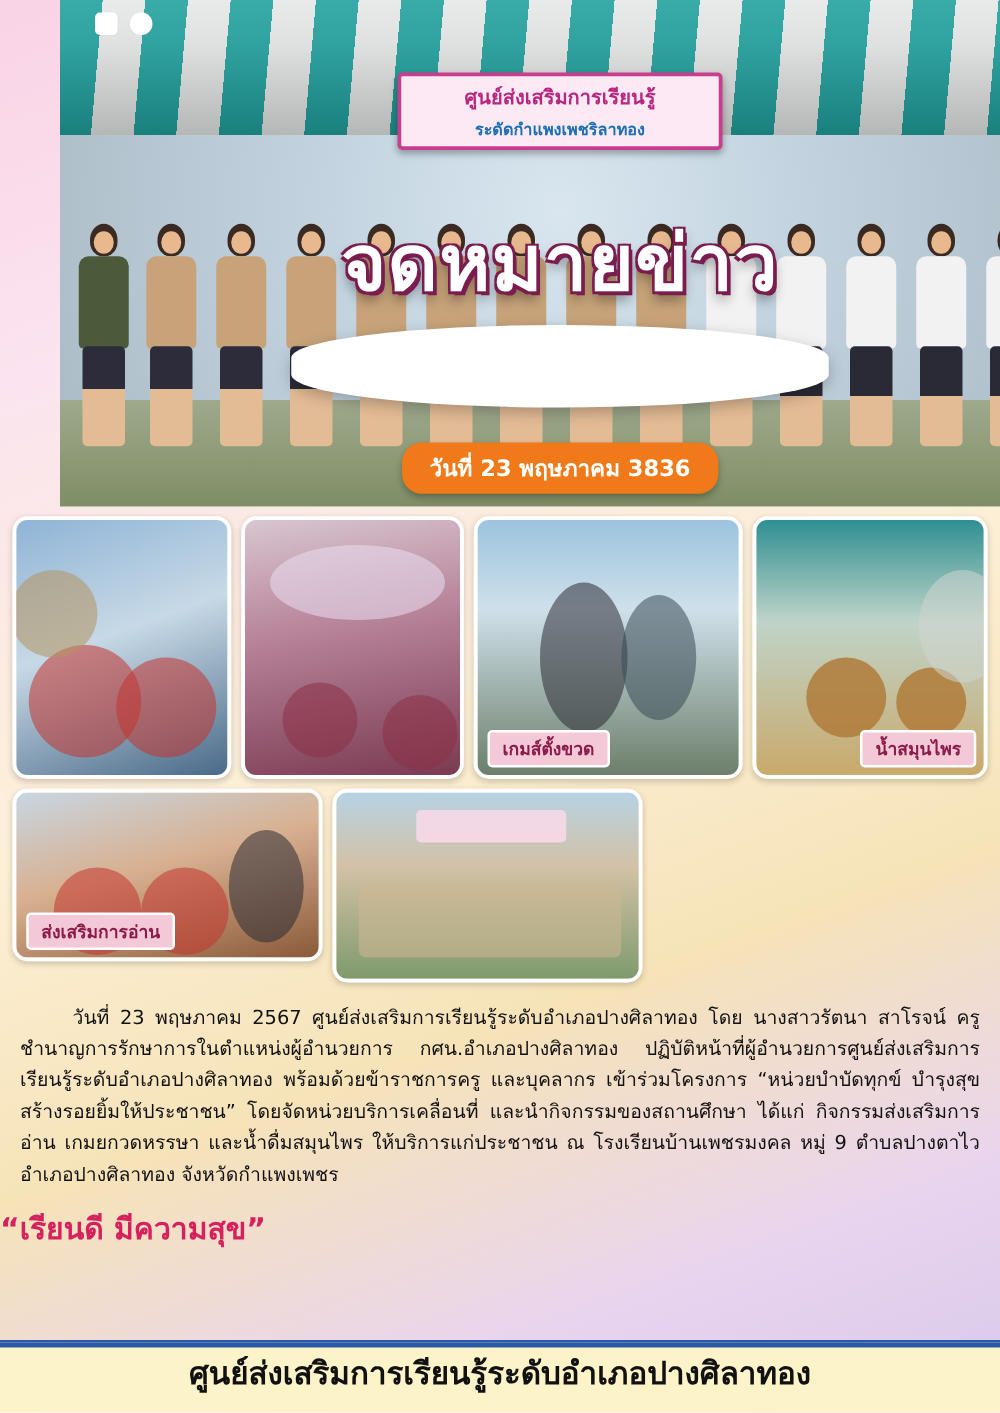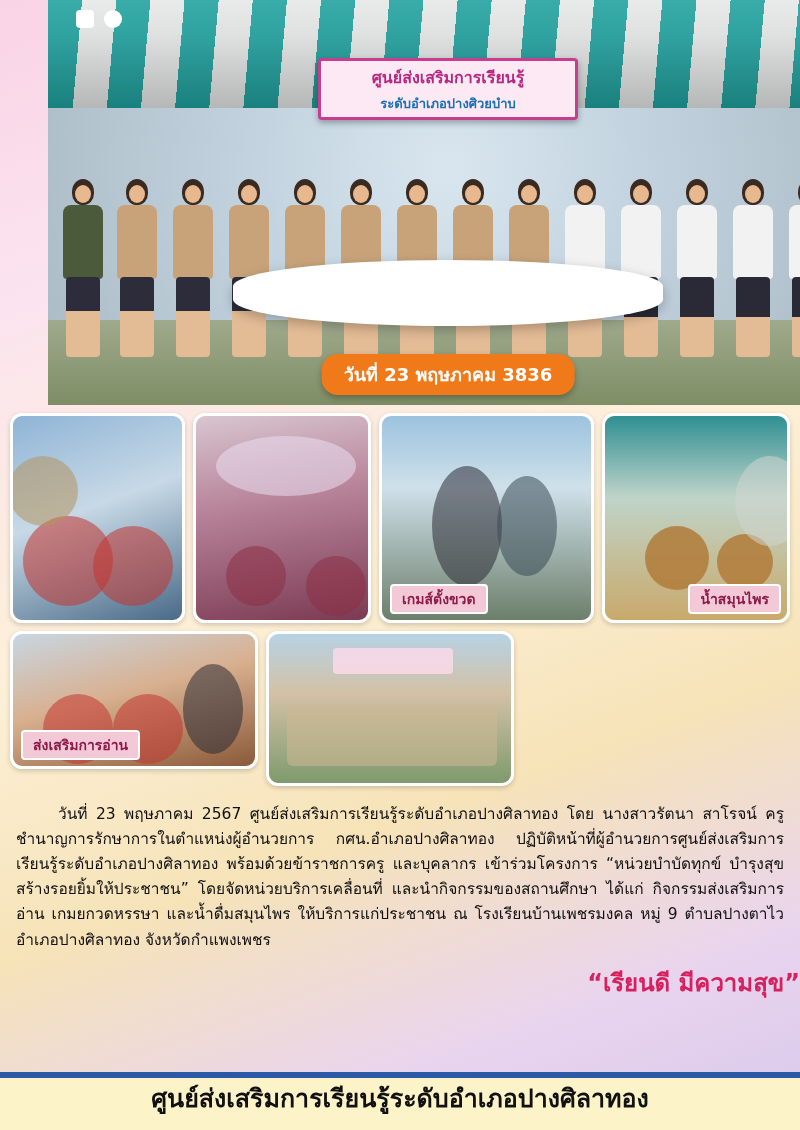--- a/index.html
+++ b/index.html
@@ -176,21 +176,21 @@
     padding: 4px 16px 0 16px;
     font-size: 15.5px;
     line-height: 1.62;
     color: #111111;
     text-align: justify;
     text-justify: inter-word;
   }
   .body-text .indent { display: inline-block; width: 42px; }
 
   .slogan {
-    text-align: right;
+    text-align: left;
     color: #d6215f;
     font-size: 24px;
     font-weight: bold;
     margin-top: 10px;
   }
 
   .footer-bar {
     position: absolute; left: 0; bottom: 0;
     width: 800px; height: 56px;
     background: #fdf3c9;
@@ -216,21 +216,21 @@
     <div class="hero-bg-lower"></div>
     <div class="ground"></div>
 
     <div class="mac-dots">
       <div class="d"></div>
       <div class="d round"></div>
     </div>
 
     <div class="banner-sign">
       <div class="l1">ศูนย์ส่งเสริมการเรียนรู้</div>
-      <div class="l2">ระดับอำเภอปางศิวยบำบ</div>
+      <div class="l2">ระดัดกำแพงเพชริลาทอง</div>
     </div>
 
     <div class="people-row">
       <div class="person k" style="left:8px;">
           <div class="head"></div>
           <div class="face"></div>
           <div class="body"></div>
           <div class="legs"></div>
         </div>
       <div class="person" style="left:62px;">
@@ -307,20 +307,21 @@
         </div>
       <div class="person w" style="left:734px;">
           <div class="head"></div>
           <div class="face"></div>
           <div class="body"></div>
           <div class="legs"></div>
         </div>
     </div>
 
     <div class="title-wrap">
+      <div class="title-main">จดหมายข่าว</div>
       <div class="title-sub-bg"></div>
       <div class="date-pill">วันที่ 23 พฤษภาคม 3836</div>
     </div>
   </div>
 
   <div class="grid">
 
     <div class="row">
       <div class="photo ph1" style="width:182px;height:210px;">
         <div class="blob" style="width:90px;height:90px;left:10px;top:100px;background:#c2352f;"></div>

